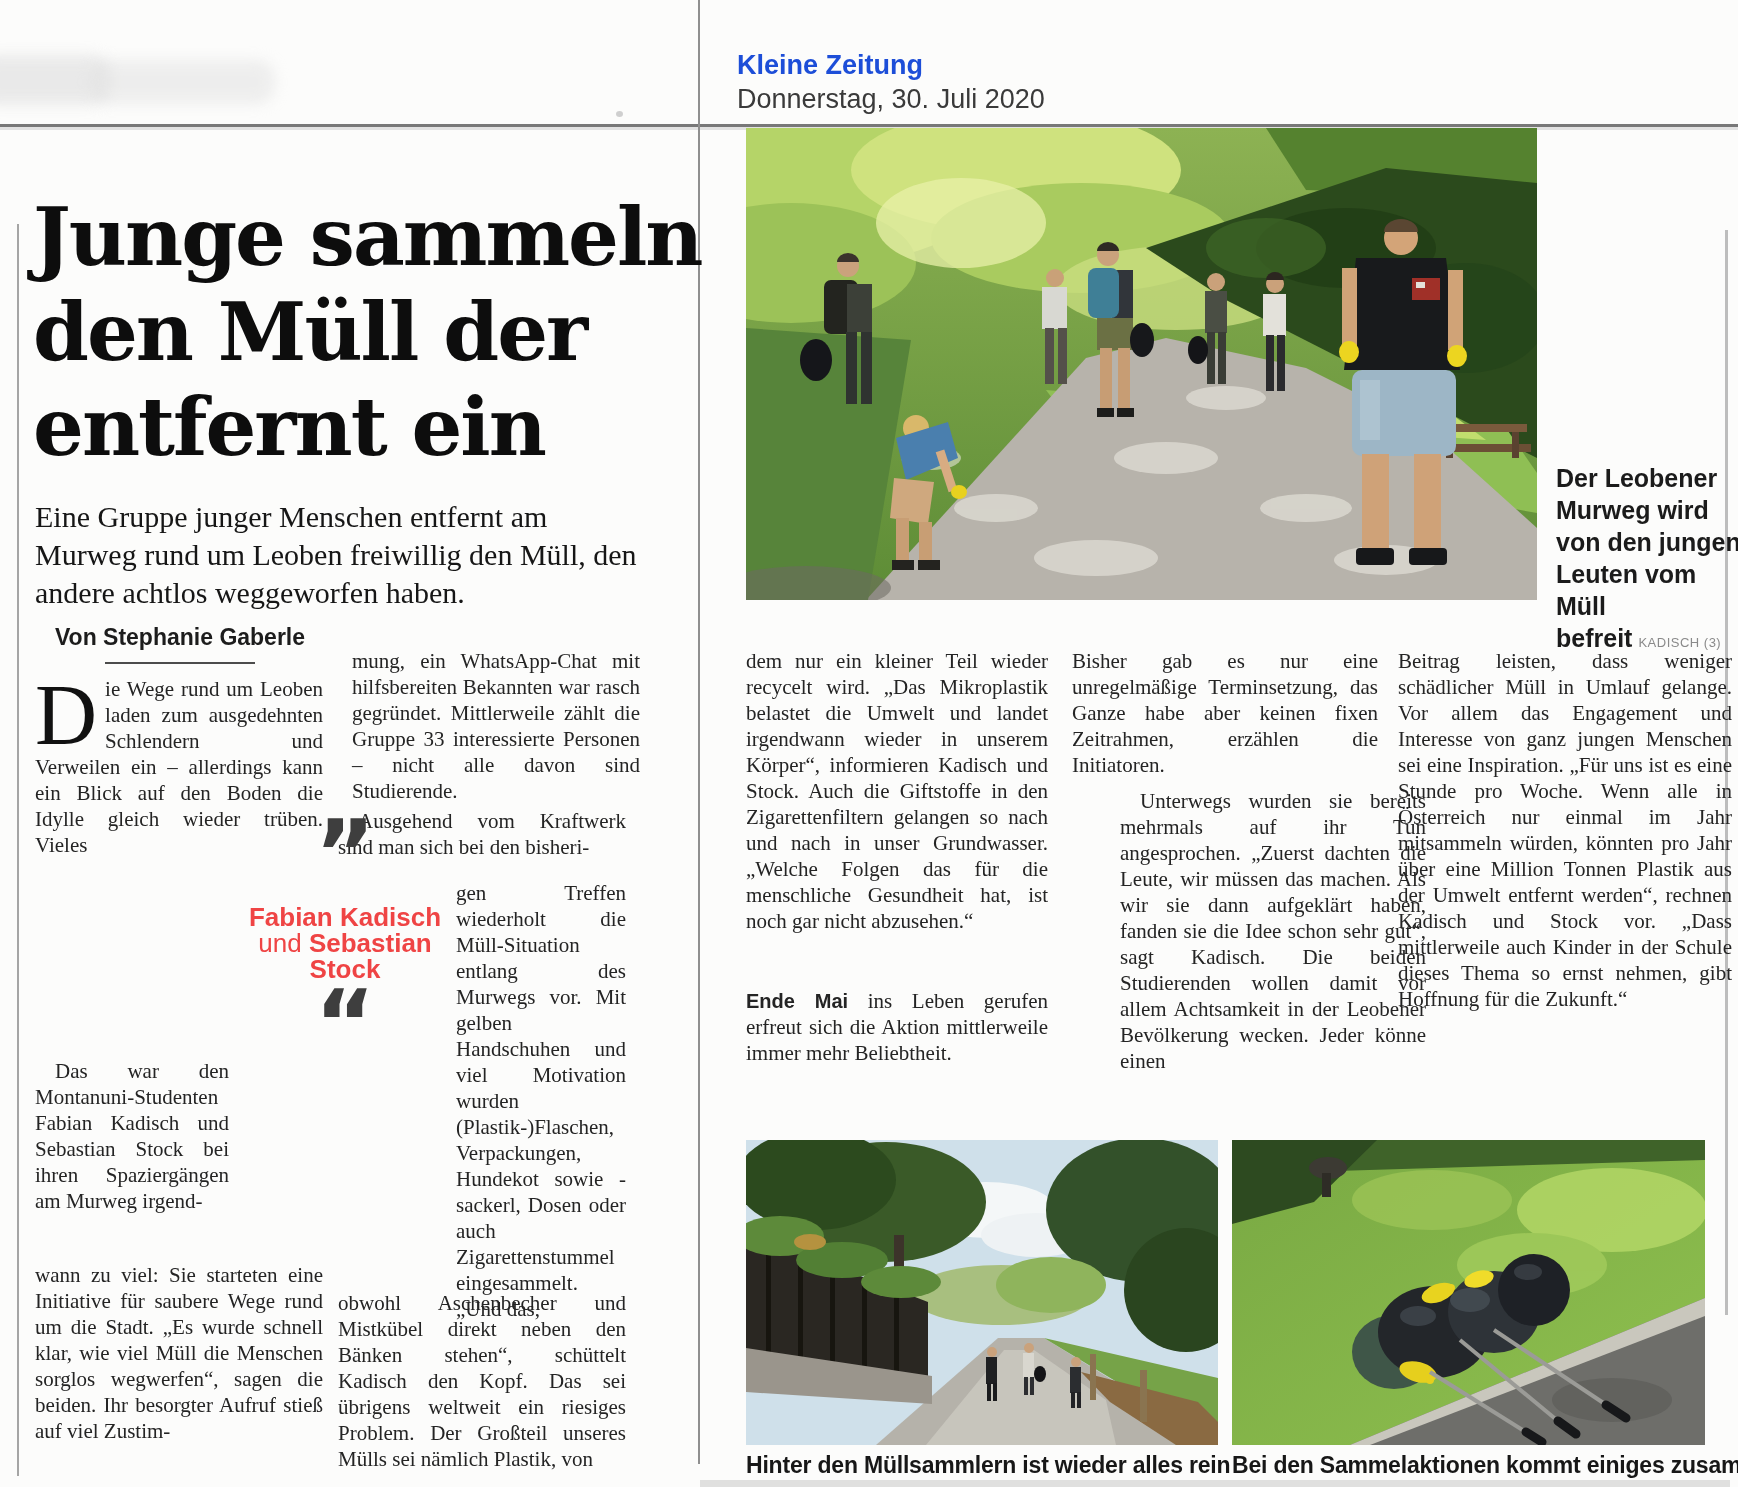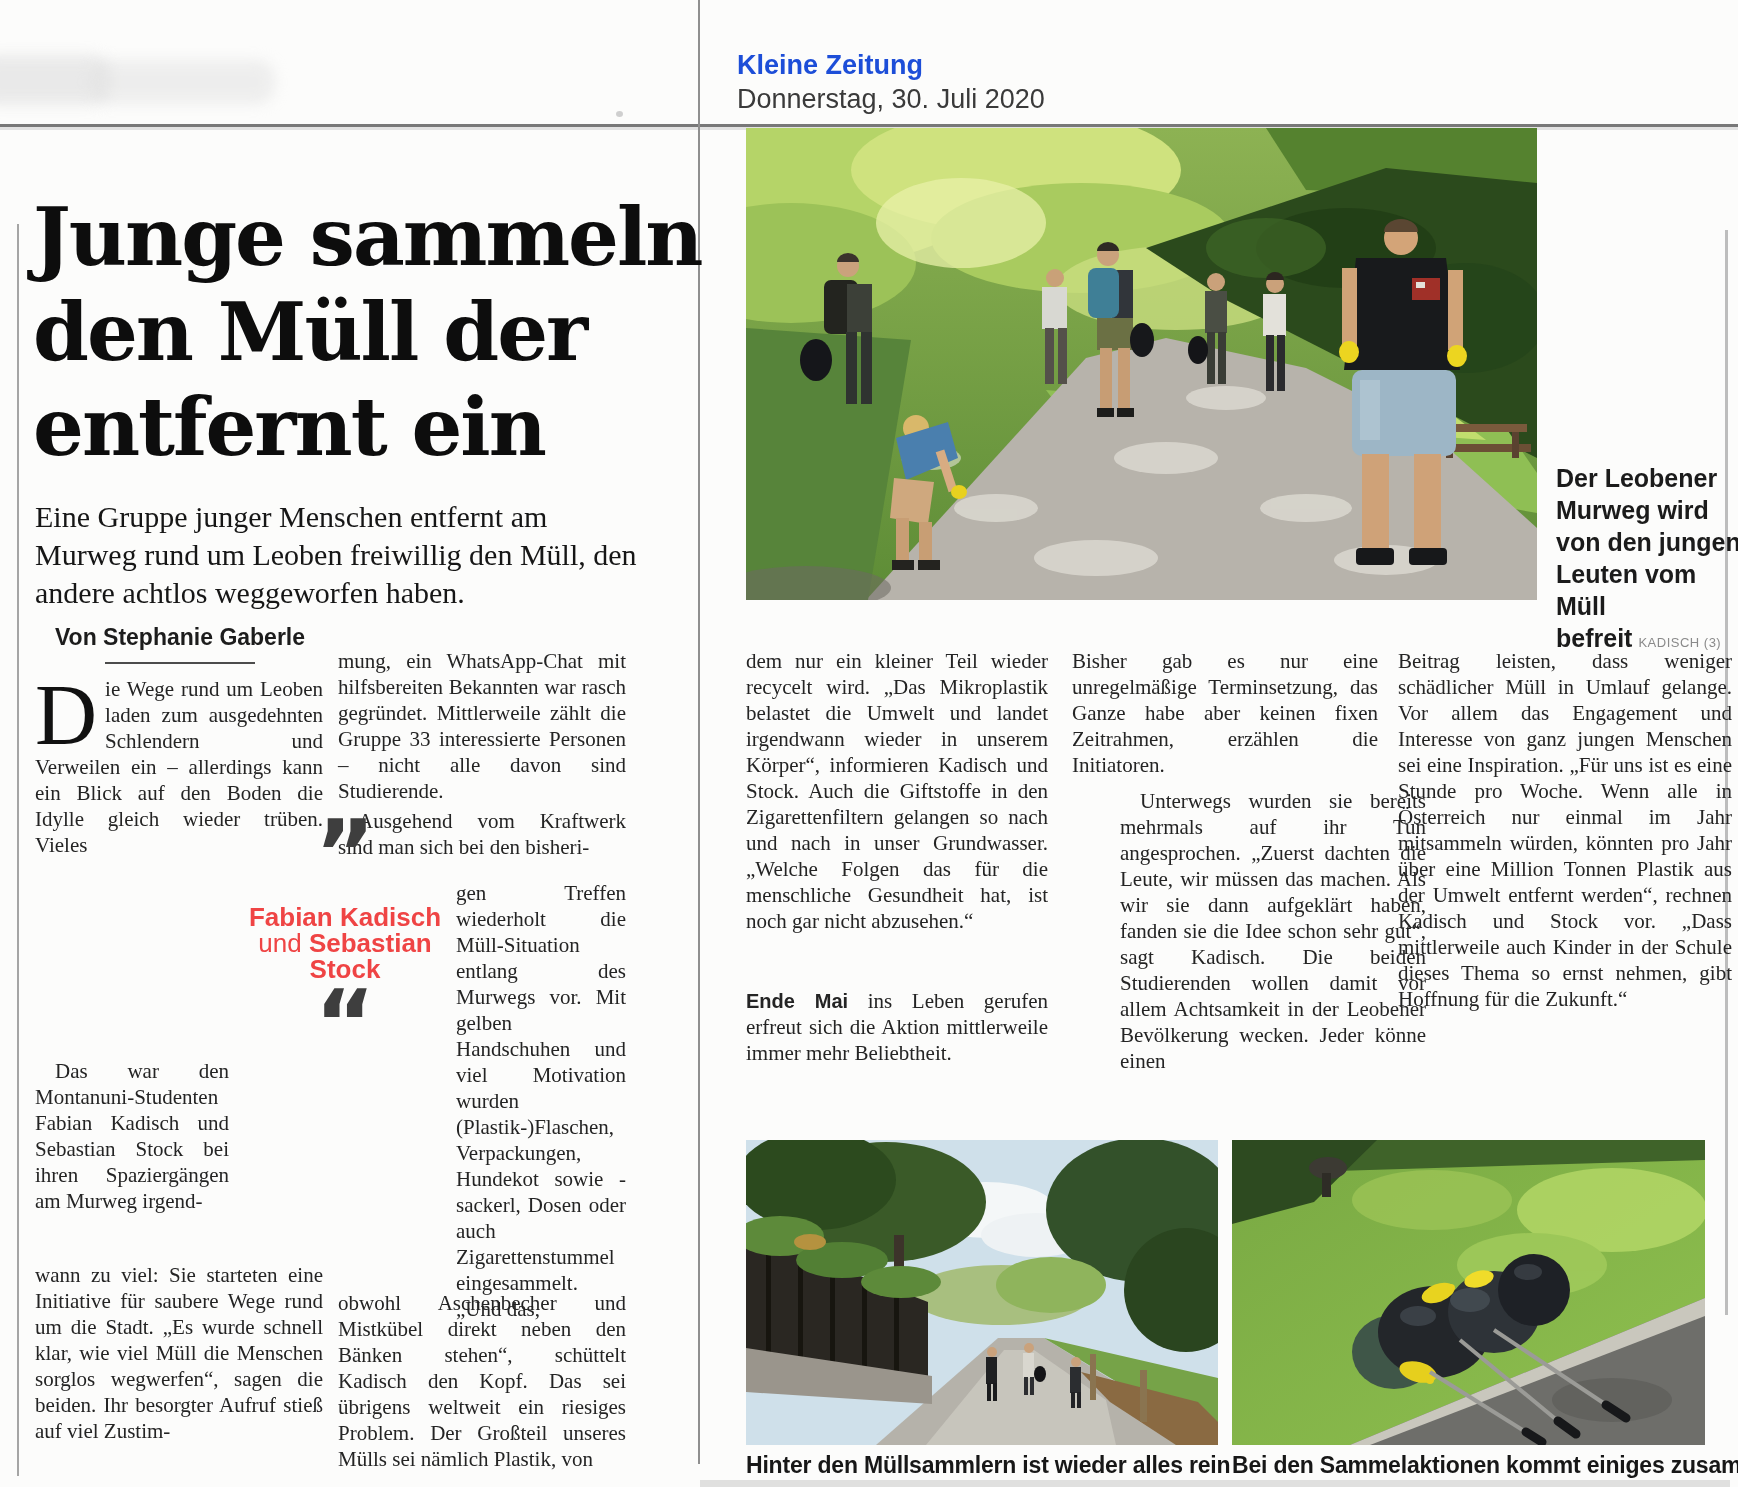--- a/index.html
+++ b/index.html
@@ -80,21 +80,21 @@
 
   <div class="abs sans byline">Von Stephanie Gaberle</div>
   <div class="abs byline-rule"></div>
 
   <div class="abs bodytext" style="left:35px;top:676px;width:288px;">
     <span class="dropcap serif">D</span><span>ie Wege rund um Leoben laden zum ausgedehnten Schlendern und Verweilen ein – allerdings kann ein Blick auf den Boden die Idylle gleich wieder trüben. Vieles</span>
   </div>
   <div class="abs bodytext indent" style="left:35px;top:1058px;width:194px;">Das war den Montanuni-Studenten Fabian Kadisch und Sebastian Stock bei ihren Spaziergängen am Murweg irgend-</div>
   <div class="abs bodytext" style="left:35px;top:1262px;width:288px;">wann zu viel: Sie starteten eine Initiative für saubere Wege rund um die Stadt. „Es wurde schnell klar, wie viel Müll die Menschen sorglos wegwerfen“, sagen die beiden. Ihr besorgter Aufruf stieß auf viel Zustim-</div>
 
-  <div class="abs bodytext" style="left:338px;top:648px;width:288px;">mung, ein WhatsApp-Chat mit hilfsbereiten Bekannten war rasch gegründet. Mittlerweile zählt die Gruppe 33 interessierte Personen – nicht alle davon sind Studierende.</div>
+  <div class="abs bodytext" style="left:352px;top:648px;width:288px;">mung, ein WhatsApp-Chat mit hilfsbereiten Bekannten war rasch gegründet. Mittlerweile zählt die Gruppe 33 interessierte Personen – nicht alle davon sind Studierende.</div>
   <div class="abs bodytext indent" style="left:338px;top:808px;width:288px;">Ausgehend vom Kraftwerk sind man sich bei den bisheri-</div>
   <div class="abs bodytext" style="left:456px;top:880px;width:170px;">gen Treffen wiederholt die Müll-Situation entlang des Murwegs vor. Mit gelben Handschuhen und viel Motivation wurden (Plastik-)Flaschen, Verpackungen, Hundekot sowie -sackerl, Dosen oder auch Zigarettenstummel eingesammelt. „Und das,</div>
   <div class="abs bodytext" style="left:338px;top:1290px;width:288px;">obwohl Aschenbecher und Mistkübel direkt neben den Bänken stehen“, schüttelt Kadisch den Kopf. Das sei übrigens weltweit ein riesiges Problem. Der Großteil unseres Mülls sei nämlich Plastik, von</div>
 
   <div class="abs sans pullquote">
     <div class="pq-glyph">”</div>
     <div class="pq-attrib"><b>Fabian Kadisch</b><span> und </span><b>Sebastian Stock</b></div>
     <div class="pq-glyph pq-close">“</div>
   </div>
 

